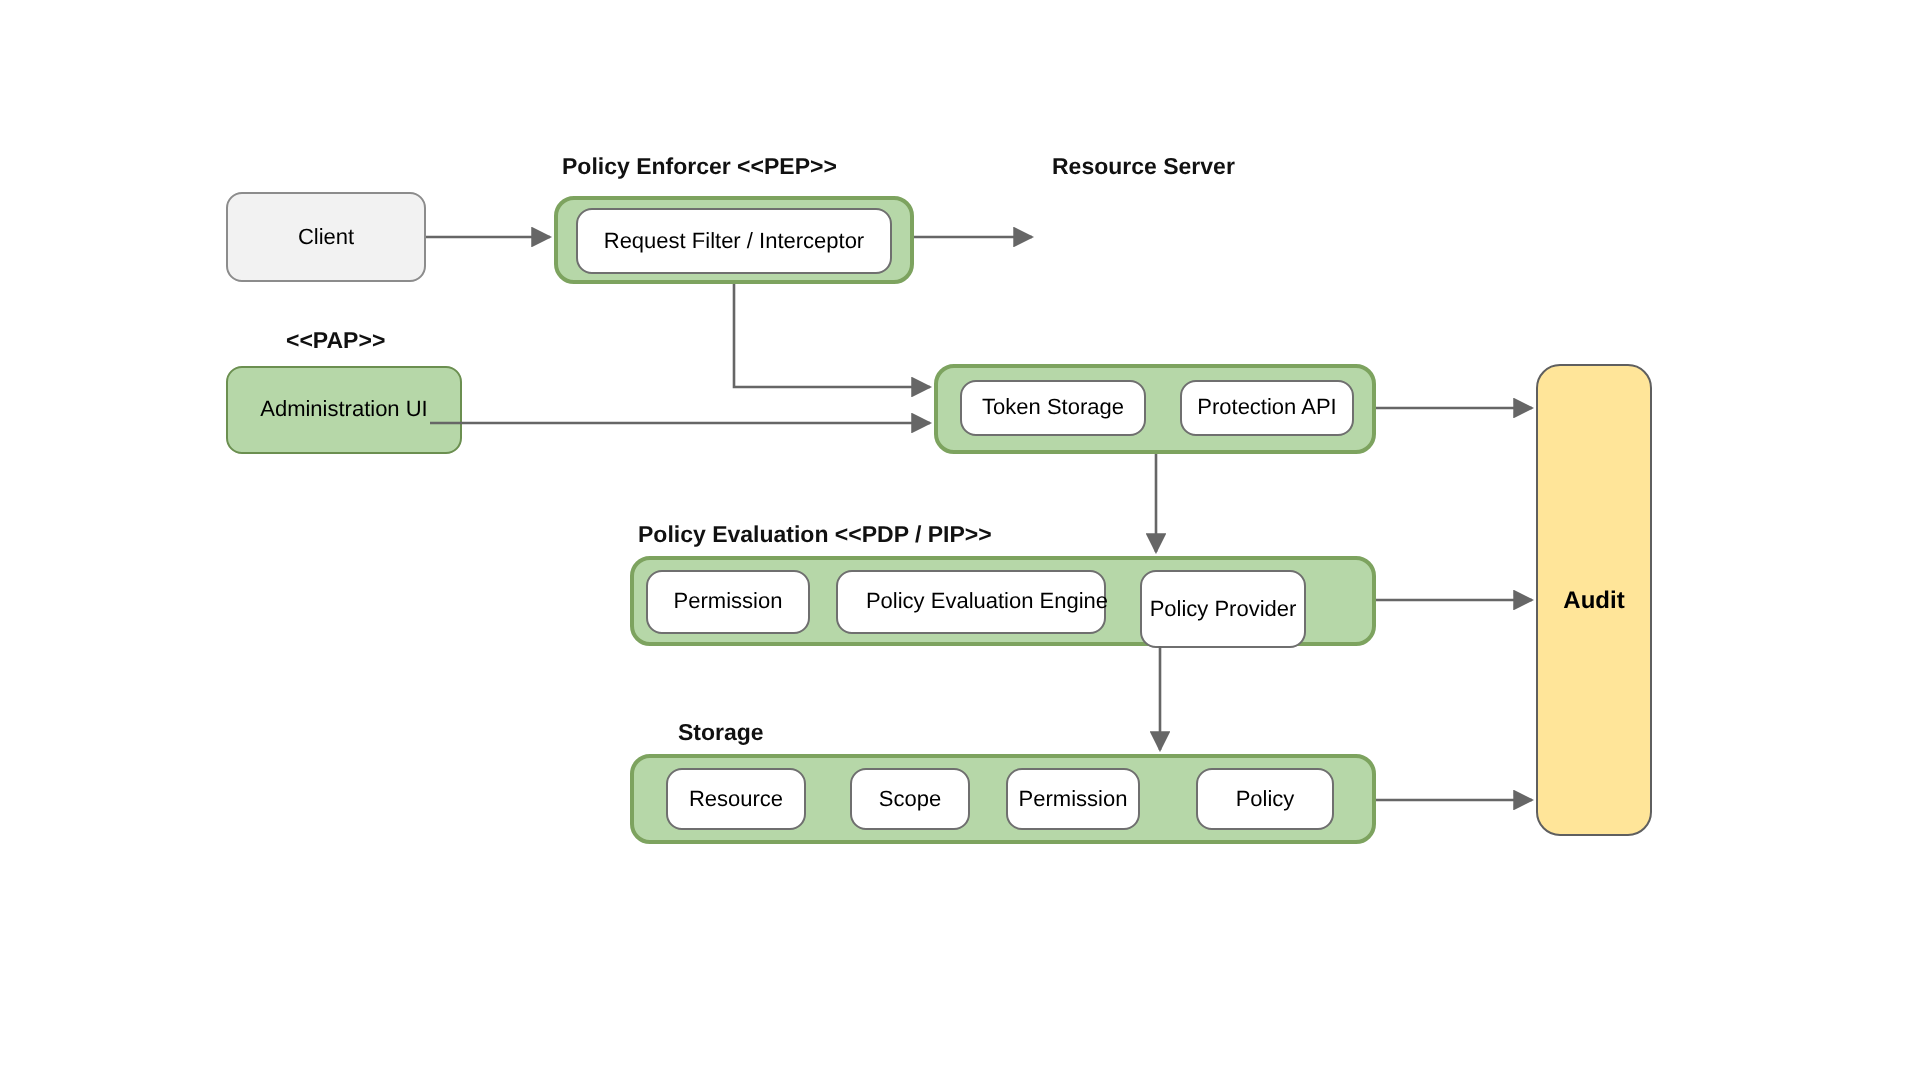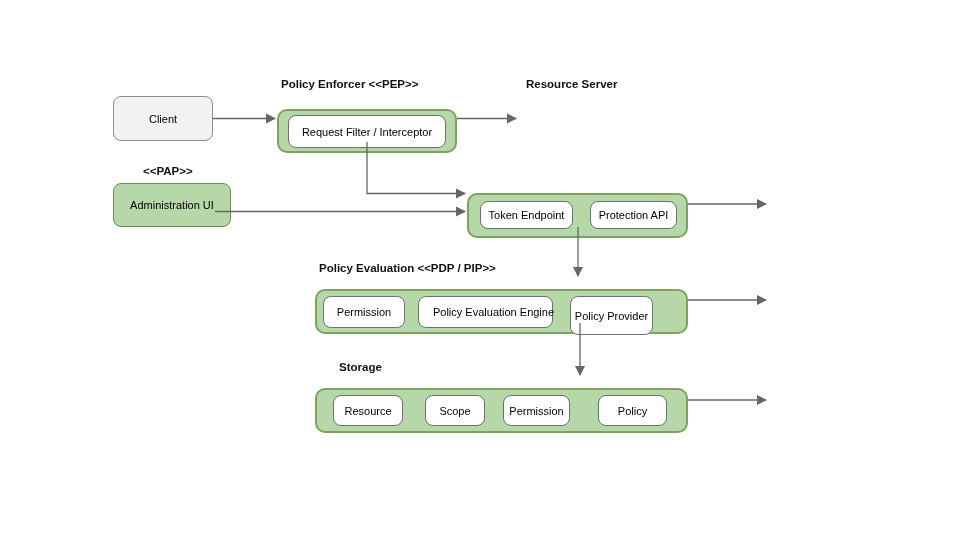--- a/index.html
+++ b/index.html
@@ -6,21 +6,21 @@
   #canvas {
     position:relative; width:960px; height:540px; background:#ffffff;
     font-family:"Liberation Sans", sans-serif; color:#000; overflow:hidden;
   }
   .lbl {
     position:absolute; font-weight:bold; font-size:11.5px; line-height:12px;
     white-space:nowrap; color:#111;
   }
   .group {
     position:absolute; box-sizing:border-box;
-    background:#b6d7a8; border:2px solid #7da35f; border-radius:10px;margin-top:11px;
+    background:#b6d7a8; border:2px solid #7da35f; border-radius:10px;
   }
   .gray-group {
     position:absolute; box-sizing:border-box;
     background:#f2f2f2; border:1px solid #8c8c8c; border-radius:10px;
   }
   .node {
     position:absolute; box-sizing:border-box;
     background:#ffffff; border:1px solid #6f6f6f; border-radius:8px;
     display:flex; align-items:center; justify-content:center;
     font-size:11px; white-space:nowrap;
@@ -54,39 +54,40 @@
   <div class="group" style="left:277px; top:98px; width:180px; height:44px;">
     <div class="node" style="left:9px; top:4px; width:158px; height:33px;">Request Filter / Interceptor</div>
   </div>
 
   <div class="lbl" style="left:526px; top:78px;">Resource Server</div>
 
   <div class="lbl" style="left:143px; top:165px;">&lt;&lt;PAP&gt;&gt;</div>
   <div class="standalone-green" style="left:113px; top:183px; width:118px; height:44px;">Administration UI</div>
 
   <div class="group" style="left:467px; top:182px; width:221px; height:45px;">
-    <div class="node" style="left:11px; top:6px; width:93px; height:28px;">Token Endpoint</div>
+    <div class="node" style="left:11px; top:6px; width:93px; height:28px;">Token Storage</div>
     <div class="node" style="left:121px; top:6px; width:87px; height:28px;">Protection API</div>
   </div>
 
   <div class="lbl" style="left:319px; top:262px;">Policy Evaluation &lt;&lt;PDP / PIP&gt;&gt;</div>
   <div class="group" style="left:315px; top:278px; width:373px; height:45px;">
     <div class="node" style="left:6px; top:5px; width:82px; height:32px;">Permission</div>
     <div class="node" style="left:101px; top:5px; width:135px; height:32px;padding-left:16px;">Policy Evaluation Engine</div>
     <div class="node" style="left:253px; top:5px; width:83px; height:39px;">Policy Provider</div>
   </div>
 
   <div class="lbl" style="left:339px; top:361px;">Storage</div>
   <div class="group" style="left:315px; top:377px; width:373px; height:45px;">
     <div class="node" style="left:16px; top:5px; width:70px; height:31px;">Resource</div>
     <div class="node" style="left:108px; top:5px; width:60px; height:31px;">Scope</div>
     <div class="node" style="left:186px; top:5px; width:67px; height:31px;">Permission</div>
     <div class="node" style="left:281px; top:5px; width:69px; height:31px;">Policy</div>
   </div>
 
+  <div class="audit" style="left:768px; top:182px; width:58px; height:236px;">Audit</div>
 
   <svg id="connectors" width="960" height="540" viewBox="0 0 960 540">
     <defs>
       <marker id="arr" viewBox="0 0 10 10" refX="9" refY="5" markerWidth="8" markerHeight="8" orient="auto">
         <path d="M0,0 L10,5 L0,10 z" fill="#666666"></path>
       </marker>
     </defs>
     <g stroke="#666666" stroke-width="1.3" fill="none">
       <line x1="213" y1="118.5" x2="275" y2="118.5" marker-end="url(#arr)"></line>
       <line x1="457" y1="118.5" x2="516" y2="118.5" marker-end="url(#arr)"></line>

